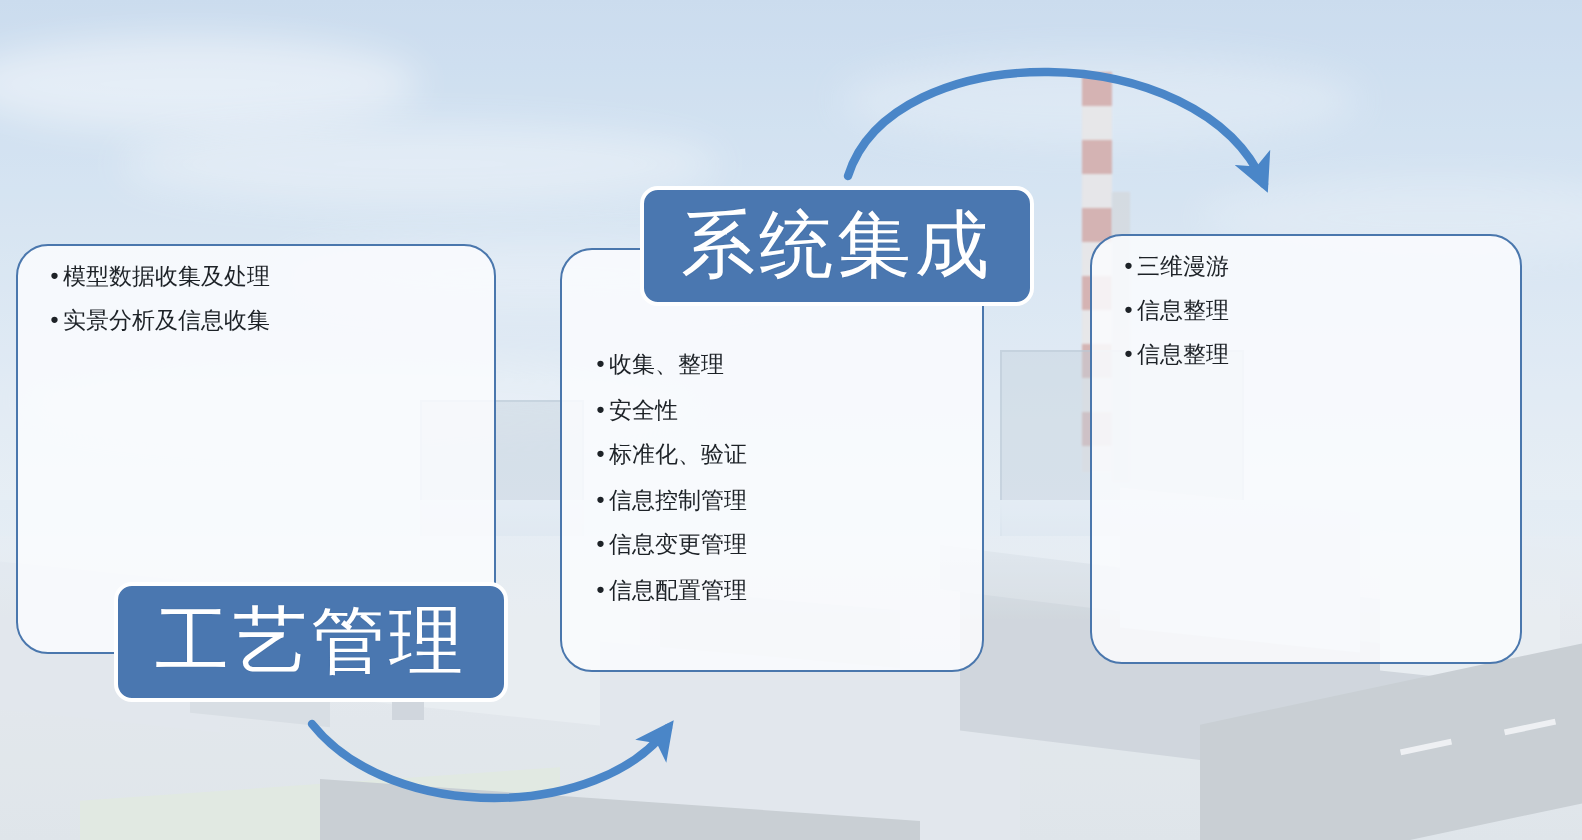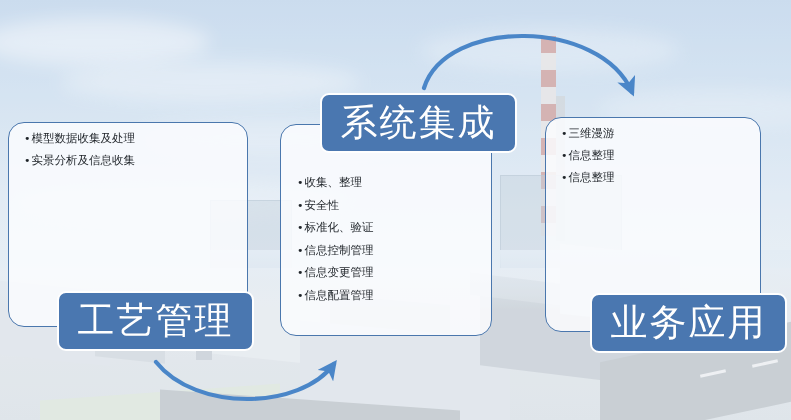--- a/index.html
+++ b/index.html
@@ -170,15 +170,14 @@
   <div class="card" id="card-right">
     <div class="bullets">
       <div class="bullet">三维漫游</div>
       <div class="bullet">信息整理</div>
       <div class="bullet">信息整理</div>
     </div>
   </div>
 
   <div class="badge" id="badge-left">工艺管理</div>
   <div class="badge" id="badge-mid">系统集成</div>
-  <div class="badge" id="badge-right">业务应用</div>
 
 </div>
 
 </body></html>

